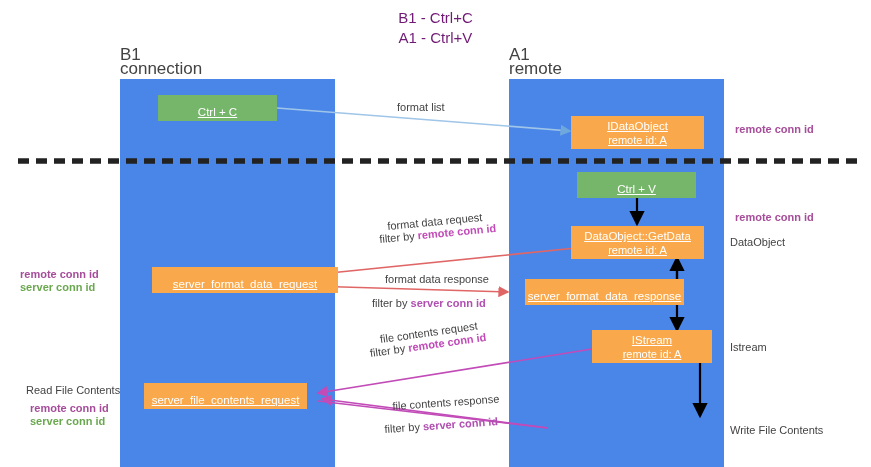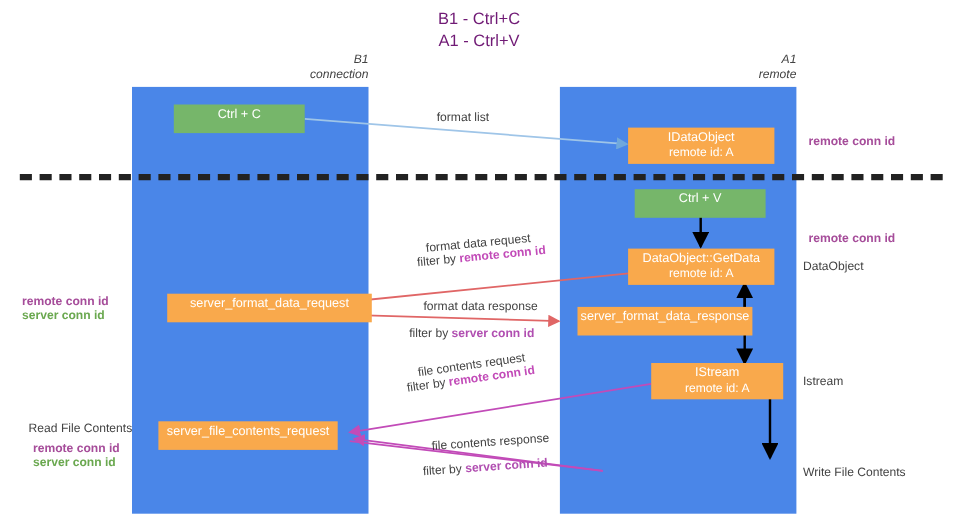--- a/index.html
+++ b/index.html
@@ -13,25 +13,24 @@
   #stage{position:absolute;left:0;top:0;width:871px;height:467px;}
   .lane{
     position:absolute;
     background:#4a86e8;
   }
   .lane-b1{left:120px;top:79px;width:215px;height:388px;}
   .lane-a1{left:509px;top:79px;width:215px;height:388px;}
 
   .col-head{
     position:absolute;
-    text-align:right;
+    text-align:left;
     color:#434343;
-    font-size:11px;
+    font-size:17px;
     line-height:13.5px;
-    font-style:italic;
   }
 
   .title{
     position:absolute;
     left:0;top:8px;width:871px;
     text-align:center;
     color:#701a75;
     font-size:15px;
     line-height:20px;
   }
@@ -39,22 +38,23 @@
   .node{
     position:absolute;
     box-sizing:border-box;
     text-align:center;
     color:#ffffff;
     font-size:11.5px;
     line-height:14px;
     display:flex;
     flex-direction:column;
     align-items:center;
-    justify-content:flex-start;
+    justify-content:flex-end;
     padding:2px 4px;
+    text-decoration:underline;
   }
   .node.green{background:#6aa84f;background:#76b66a;}
   .node.orange{background:#f9a94c;}
   .node .l2{font-size:11px;}
 
   .lbl{
     position:absolute;
     font-size:11px;
     line-height:13.5px;
     color:#434343;

